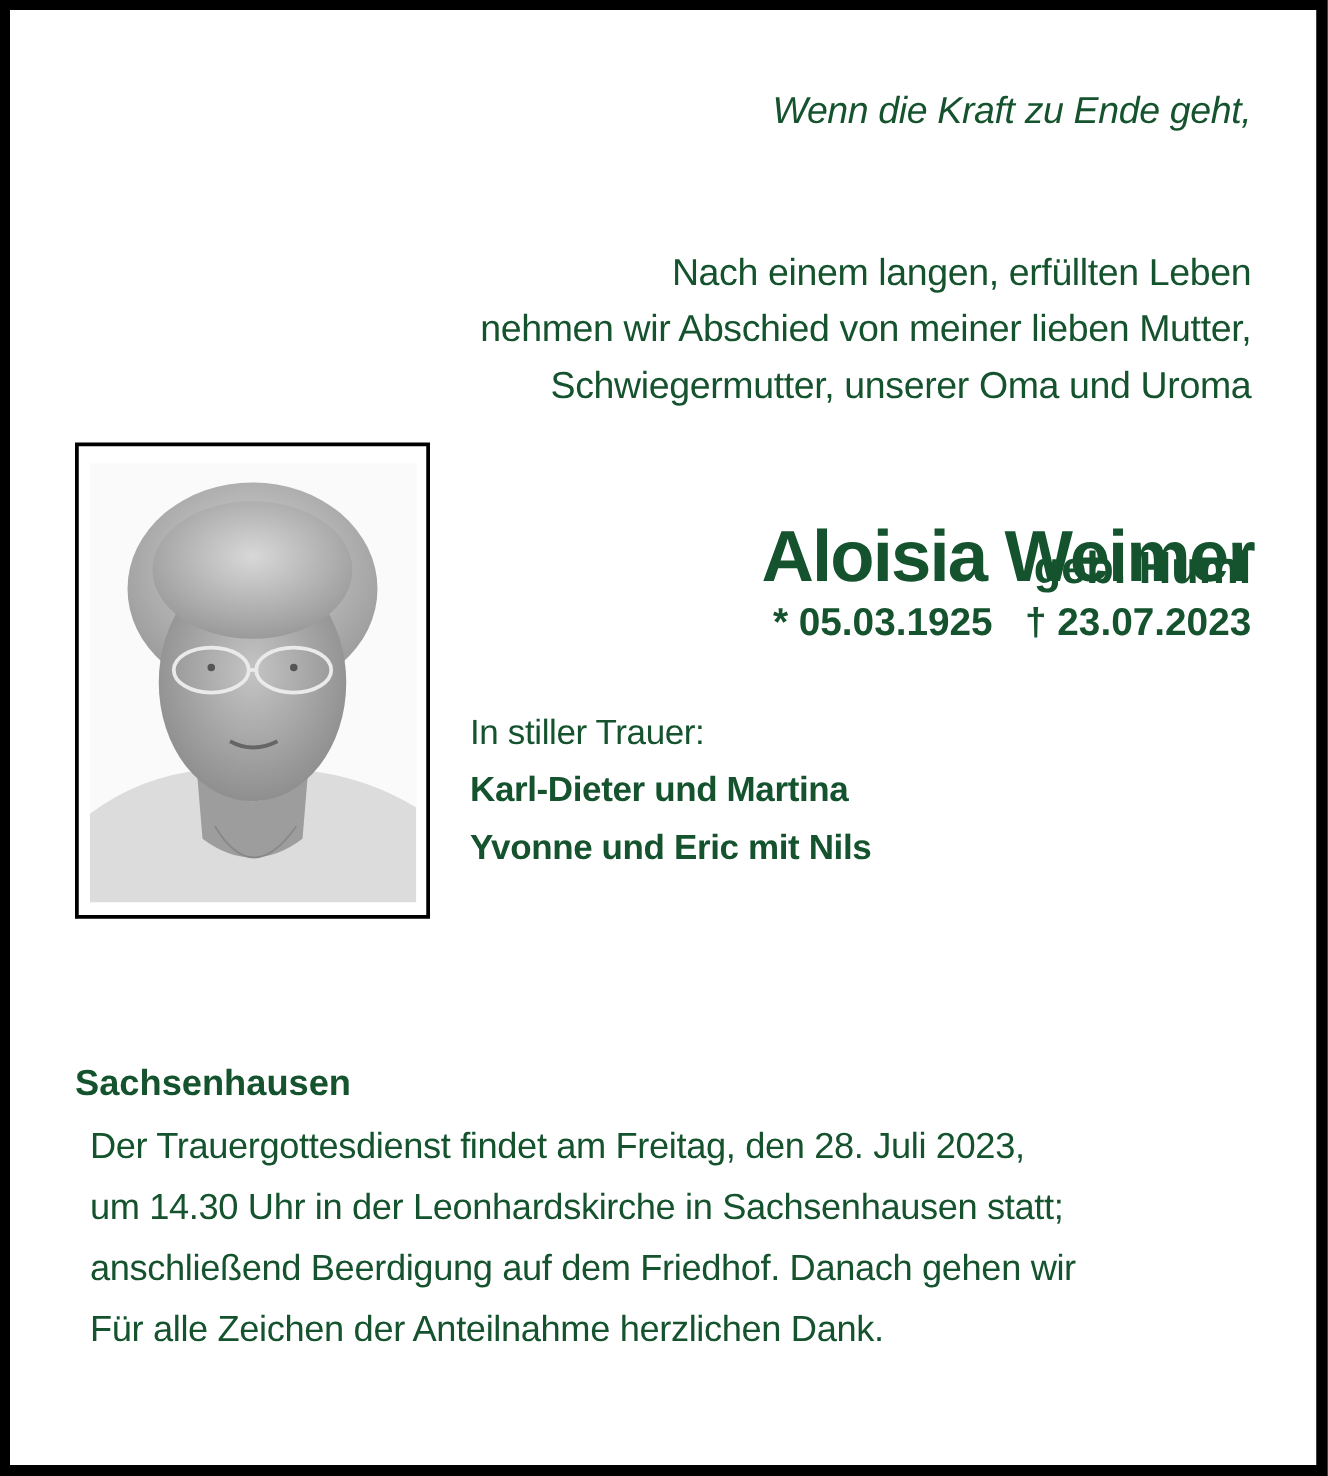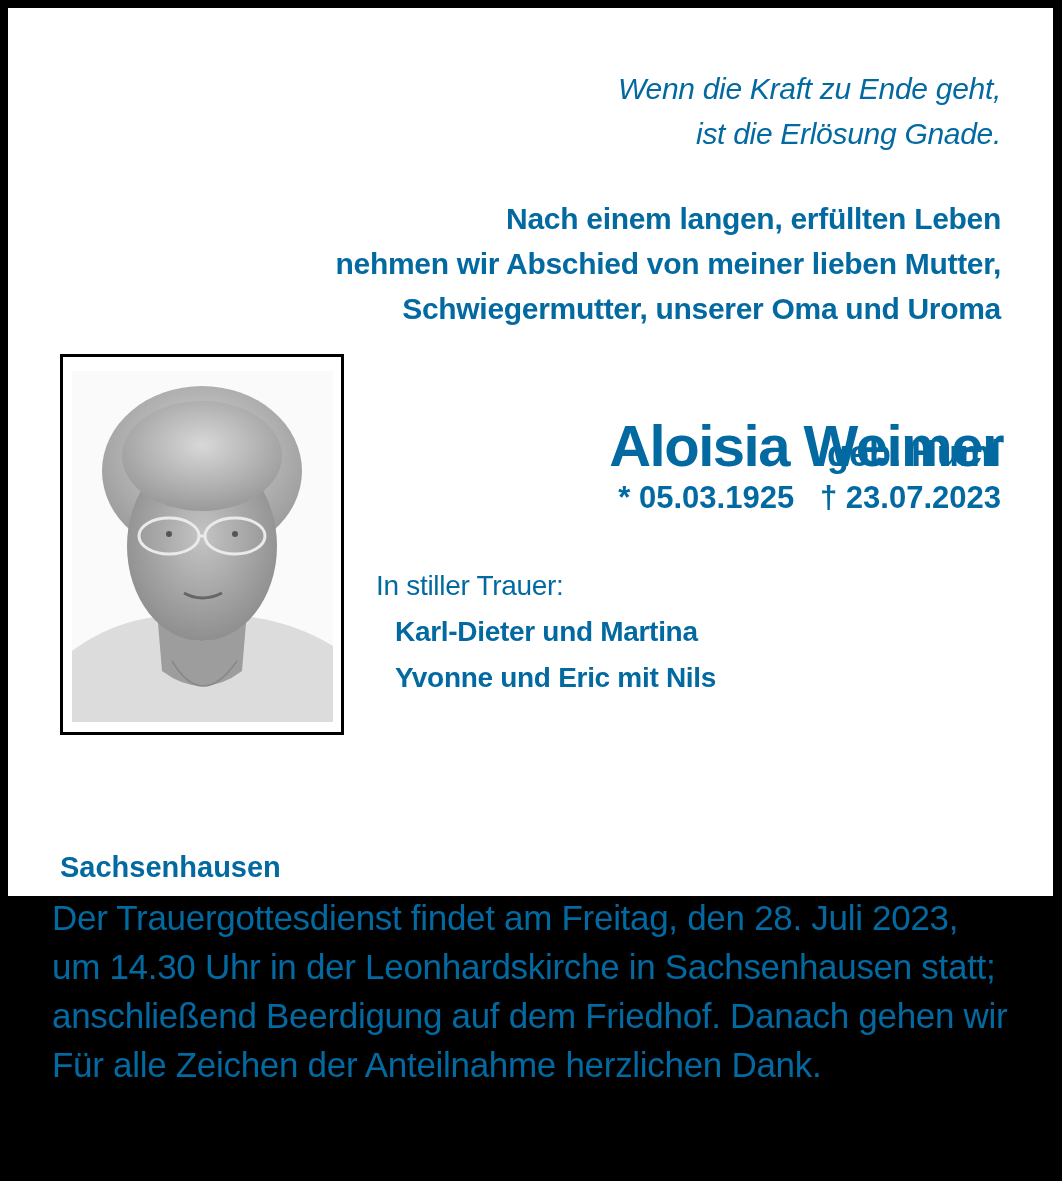--- a/index.html
+++ b/index.html
@@ -1,28 +1,28 @@
 <!DOCTYPE html>
 <html><head>
 <meta charset="utf-8">
 <style>
   html, body { margin: 0; padding: 0; background: #000; }
   body { width: 1062px; height: 1181px; position: relative; overflow: hidden; }
   .card {
-    position: absolute; left: 8px; top: 8px; width: 1045px; height: 888px;
-    background: #fff; color: #0369a1;
+    position: absolute; left: 8px; top: 8px; width: 1045px; height: 1164px;
+    background: #fff; color: #14532d;
     font-family: "Liberation Sans", "DejaVu Sans", sans-serif;
   }
   .motto {
     position: absolute; right: 52px; top: 58px; text-align: right;
     font-style: italic; font-size: 30px; line-height: 45px; letter-spacing: -0.3px;
   }
   .intro {
     position: absolute; right: 52px; top: 188px; text-align: right;
-    font-size: 30px; line-height: 45px; letter-spacing: -0.3px; font-weight: bold;
+    font-size: 30px; line-height: 45px; letter-spacing: -0.3px;
   }
   .photo-frame {
     position: absolute; left: 52px; top: 346px; width: 278px; height: 375px;
     border: 3px solid #000; background: #fff;
   }
   .photo {
     position: absolute; left: 9px; top: 14px; width: 261px; height: 351px;
     background: #f4f4f4; overflow: hidden;
   }
   .name {
@@ -34,38 +34,37 @@
     font-weight: bold; font-size: 36px; line-height: 40px;
   }
   .dates {
     position: absolute; right: 52px; top: 470px;
     font-weight: bold; font-size: 31px; line-height: 40px; white-space: pre;
   }
   .mourners {
     position: absolute; left: 368px; top: 555px; font-size: 28px; line-height: 46px; letter-spacing: -0.3px;
   }
   .mourners .label { font-weight: normal; }
-  .mourners .m { font-weight: bold; margin-left: 19px; }
+  .mourners .m { font-weight: bold; }
   .location {
     position: absolute; left: 52px; top: 838px; font-weight: bold; font-size: 29px; line-height: 42px;
   }
   .service {
-    position: absolute; left: 44px; top: 885px; font-size: 35px; line-height: 49px; letter-spacing: -0.3px;
+    position: absolute; left: 64px; top: 885px; font-size: 29px; line-height: 49px; letter-spacing: -0.3px;
     width: 960px;
   }
   .service div { white-space: nowrap; }
 </style>
 </head>
 <body>
 
 <div class="card">
 
   <div class="motto">
     <div>Wenn die Kraft zu Ende geht,</div>
-    <div>ist die Erlösung Gnade.</div>
   </div>
 
   <div class="intro">
     <div>Nach einem langen, erfüllten Leben</div>
     <div>nehmen wir Abschied von meiner lieben Mutter,</div>
     <div>Schwiegermutter, unserer Oma und Uroma</div>
   </div>
 
   <div class="photo-frame">
     <div class="photo" title="Portrait photo of Aloisia Weimer (black and white)">

